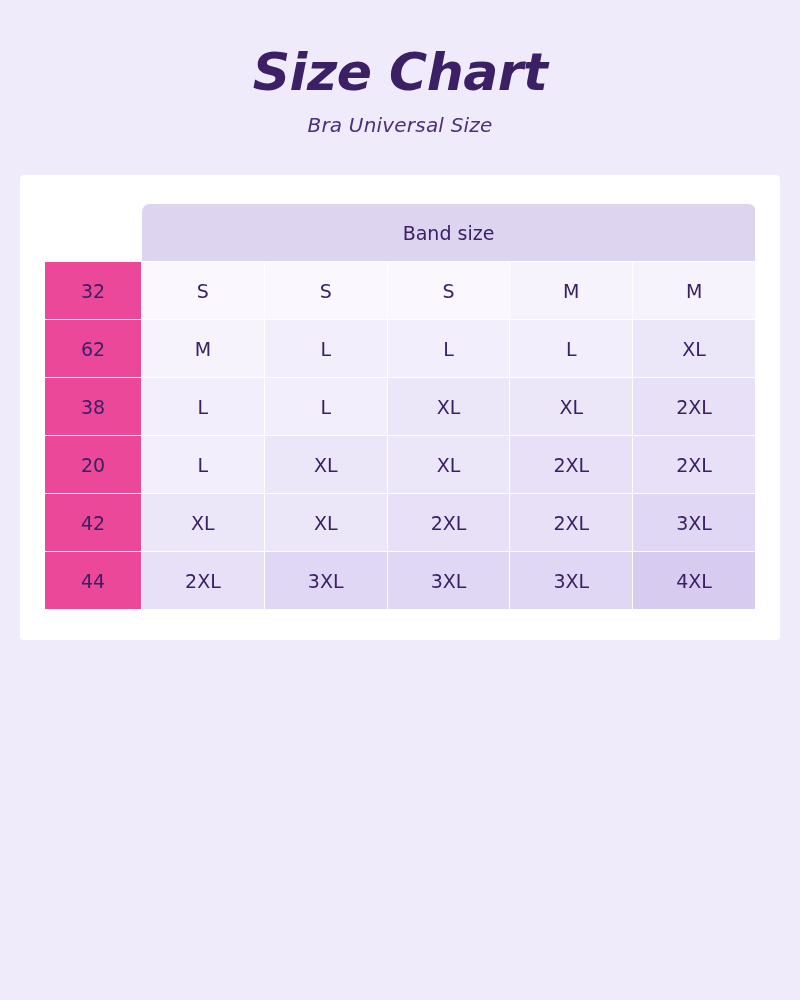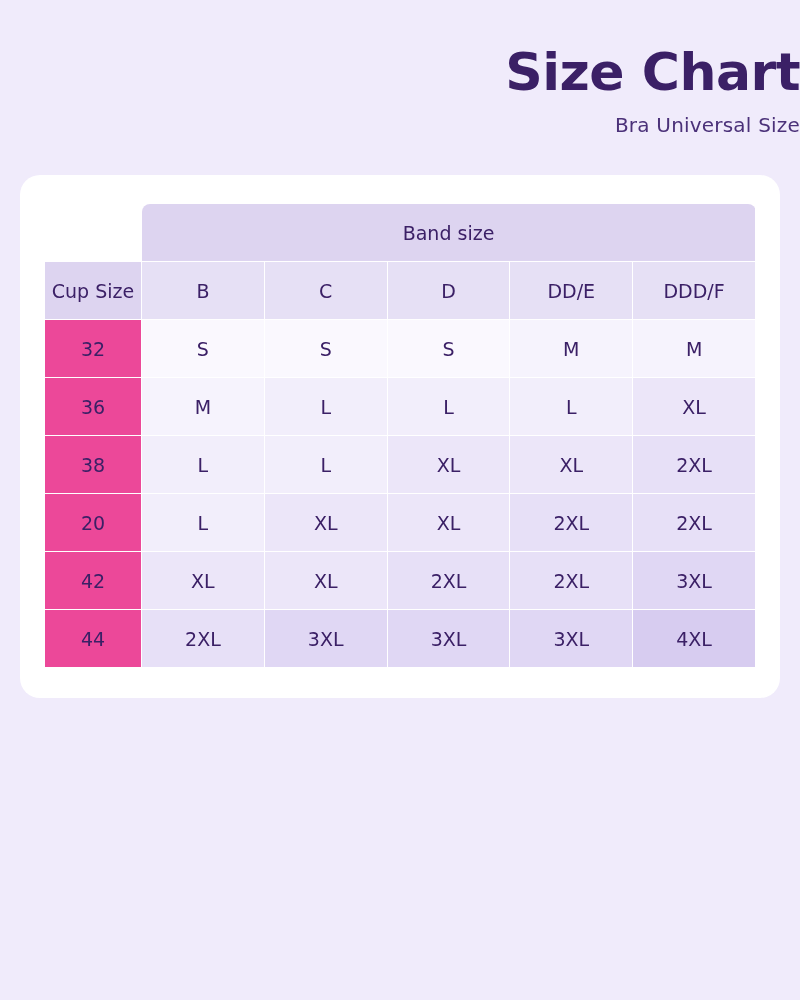--- a/index.html
+++ b/index.html
@@ -17,42 +17,43 @@
   .page {
     width: 800px;
     height: 1000px;
     display: flex;
     flex-direction: column;
     align-items: center;
     box-sizing: border-box;
   }
   .header {
     width: 100%;
-    text-align: right;
+    text-align: center;
     padding-top: 44px;
+    font-style: italic;
   }
   .title {
     font-size: 52px;
     font-weight: 700;
     letter-spacing: -0.5px;
     color: #3b2066;
     line-height: 1.1;
     margin: 0;
   }
   .subtitle {
     font-size: 20px;
     color: #4b3179;
     margin-top: 12px;
     letter-spacing: 0.2px;
   }
   .card {
     margin-top: 38px;
     width: 760px;
     background: #ffffff;
-    border-radius: 20px;
+    border-radius: 4px;
     padding: 0;
     box-sizing: border-box;
     overflow: hidden;
   }
   table.size-table {
     border-collapse: collapse;
     width: 712px;
     margin: 28px auto 30px auto;
     table-layout: fixed;
   }
@@ -118,37 +119,29 @@
   </div>
 
   <div class="card">
     <table class="size-table">
       <tbody id="table-body">
           <tr>
             <td class="corner-blank first-col"></td>
             <td class="band-banner" colspan="5">Band size</td>
           </tr>
           <tr>
-            <td class="cup-head first-col">Cup Size</td>
-            <td class="band-head">B</td>
-            <td class="band-head">C</td>
-            <td class="band-head">D</td>
-            <td class="band-head">DD/E</td>
-            <td class="band-head">DDD/F</td>
-          </tr>
-          <tr>
             <td class="rowlabel first-col">32</td>
             <td class="cell" style="background: rgb(250, 248, 254);">S</td>
             <td class="cell" style="background: rgb(250, 248, 254);">S</td>
             <td class="cell" style="background: rgb(250, 248, 254);">S</td>
             <td class="cell" style="background: rgb(246, 243, 253);">M</td>
             <td class="cell" style="background: rgb(246, 243, 253);">M</td>
           </tr>
           <tr>
-            <td class="rowlabel first-col">36</td>
+            <td class="rowlabel first-col">62</td>
             <td class="cell" style="background: rgb(246, 243, 253);">M</td>
             <td class="cell" style="background: rgb(242, 238, 251);">L</td>
             <td class="cell" style="background: rgb(242, 238, 251);">L</td>
             <td class="cell" style="background: rgb(242, 238, 251);">L</td>
             <td class="cell" style="background: rgb(236, 230, 249);">XL</td>
           </tr>
           <tr>
             <td class="rowlabel first-col">38</td>
             <td class="cell" style="background: rgb(242, 238, 251);">L</td>
             <td class="cell" style="background: rgb(242, 238, 251);">L</td>

